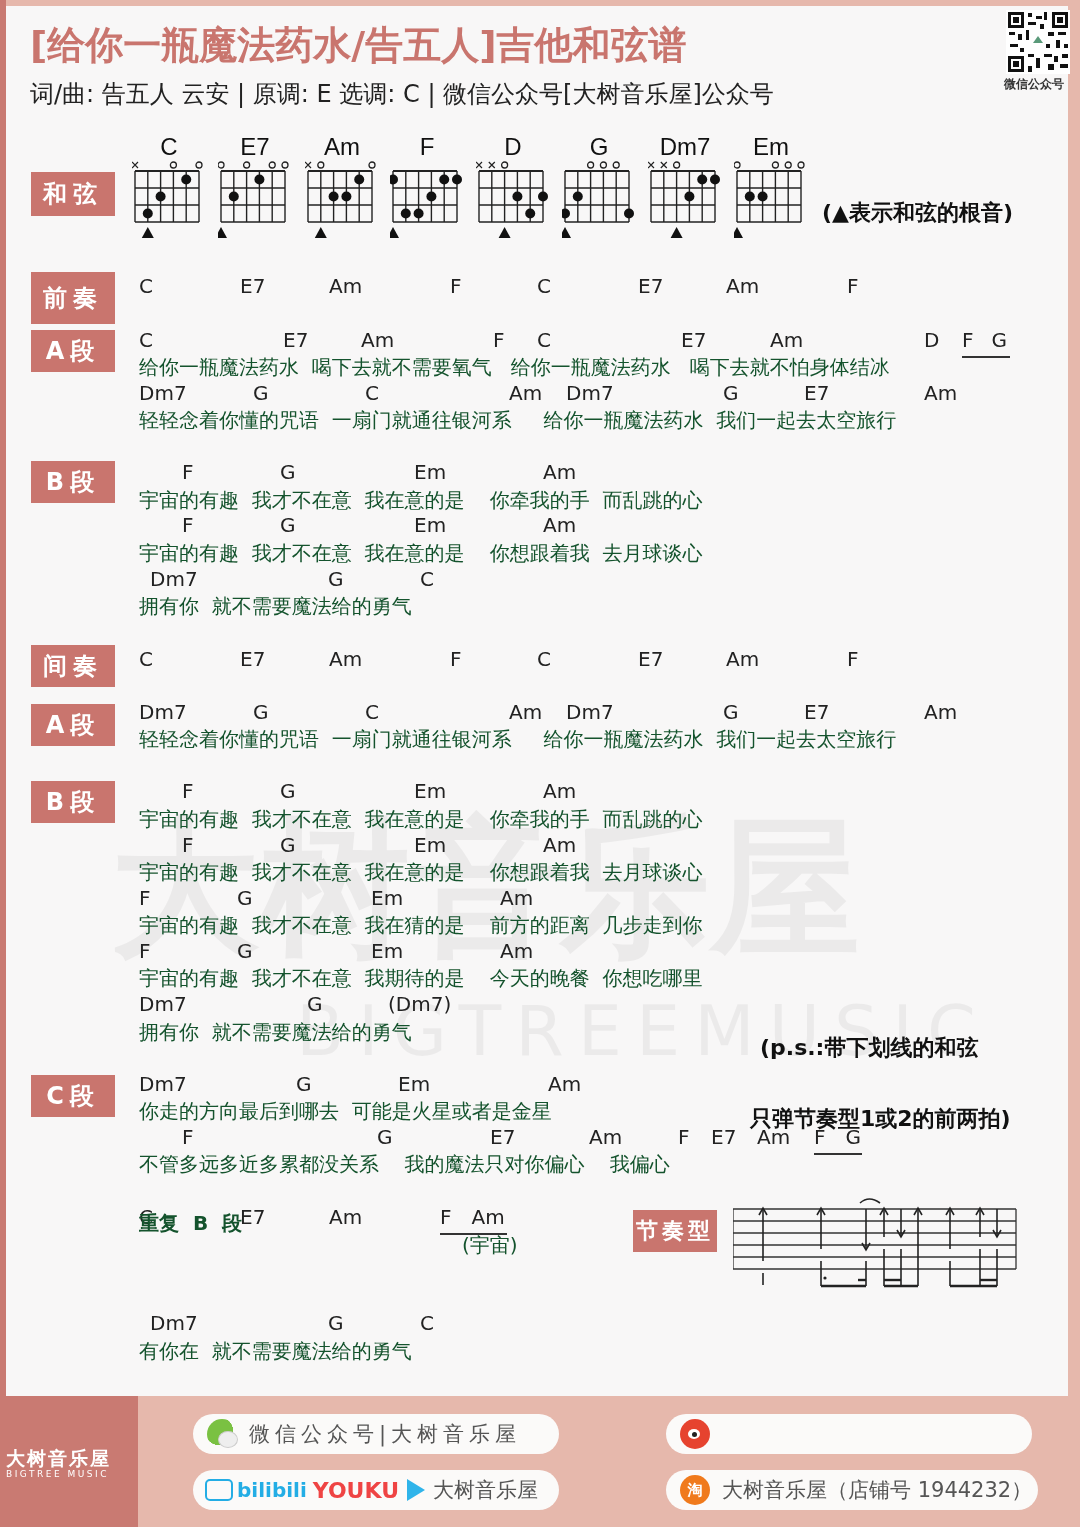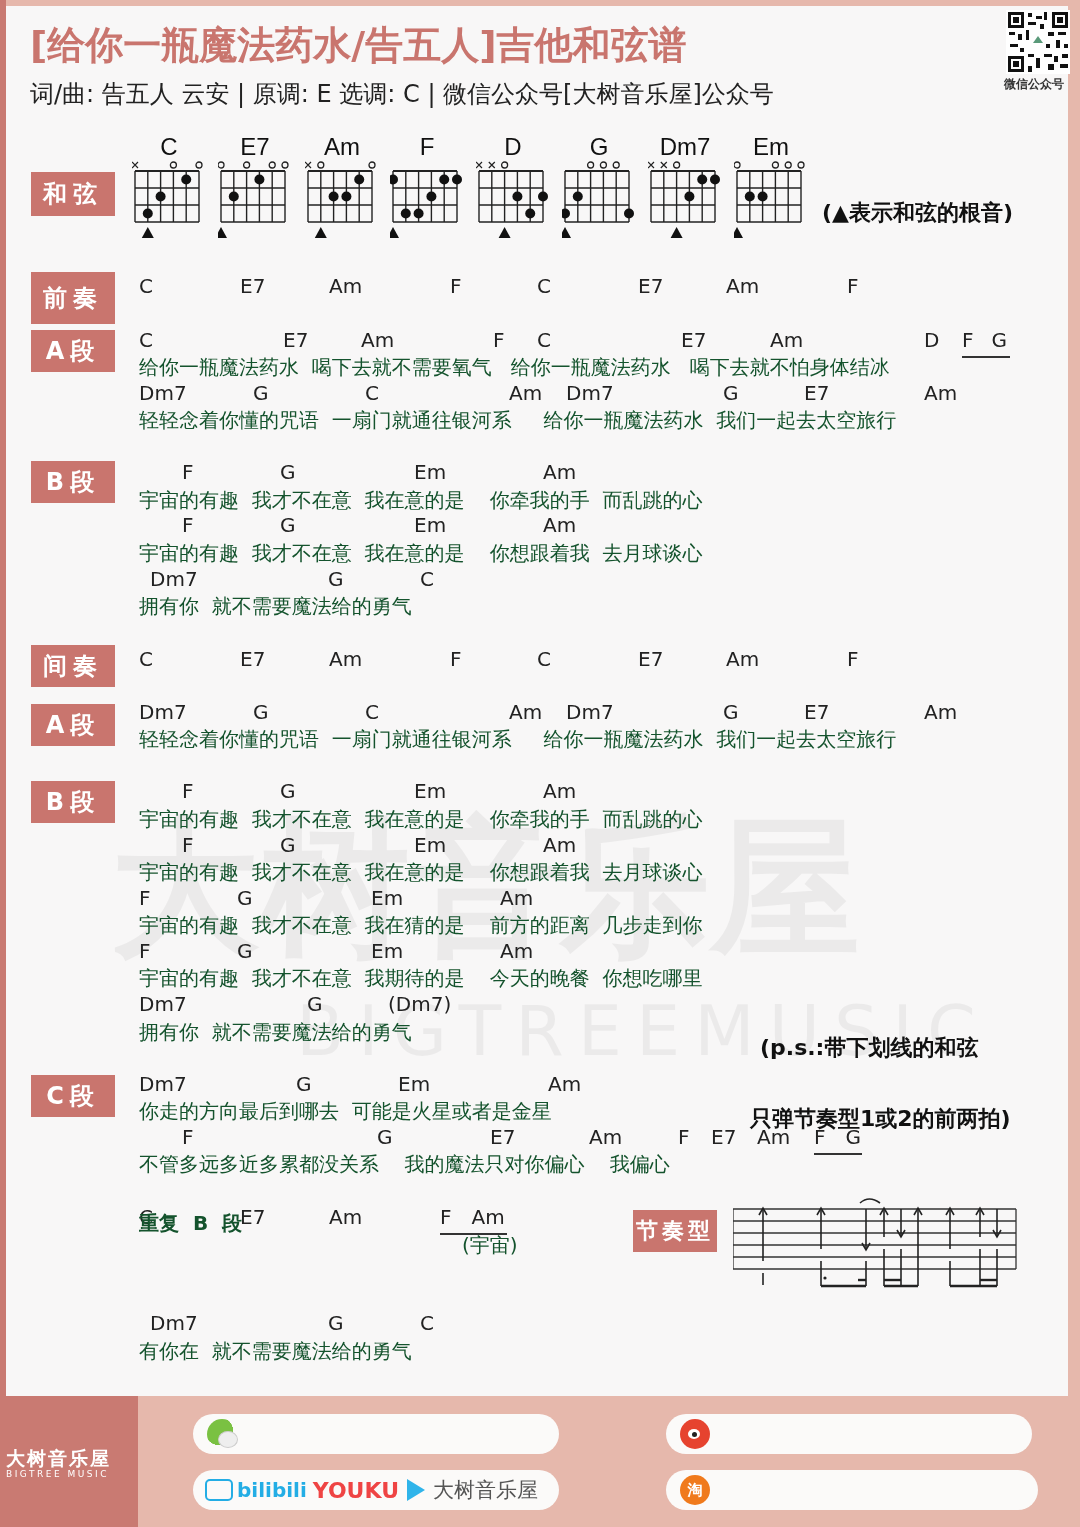--- a/index.html
+++ b/index.html
@@ -449,29 +449,31 @@
 </div>
 
 <div class="footer-left"></div>
 <div class="footer-brand">大树音乐屋</div>
 <div class="footer-brand-en">BIGTREE MUSIC</div>
 
 <div class="pill" style="left:193px;top:1414px;width:366px;">
   <span class="ico" style="background:radial-gradient(circle at 40% 40%,#7ac142 55%,transparent 56%);position:relative;">
     <span style="position:absolute;left:11px;top:12px;width:18px;height:15px;border-radius:50%;background:#eee;border:1px solid #ccc;"></span>
   </span>
+  <span>微信公众号|大树音乐屋</span>
 </div>
 <div class="pill" style="left:666px;top:1414px;width:366px;">
   <span class="ico" style="background:#e6432f;position:relative;">
     <span style="position:absolute;left:8px;top:10px;width:12px;height:10px;border-radius:50%;background:#fff;"></span>
     <span style="position:absolute;left:12px;top:13px;width:5px;height:5px;border-radius:50%;background:#222;"></span>
   </span>
 </div>
 <div class="pill" style="left:193px;top:1470px;width:366px;letter-spacing:0;">
   <span style="margin-left:12px;width:28px;height:22px;border:2.5px solid #23ade5;border-radius:5px;box-sizing:border-box;display:inline-block;"></span>
   <span style="color:#23ade5;font-weight:bold;font-size:20px;margin-left:4px;">bilibili</span>
   <span style="color:#ef4444;font-weight:bold;font-size:22px;margin-left:6px;">YOUKU</span>
   <span style="margin-left:8px;width:0;height:0;border-left:18px solid #2fb4ea;border-top:11px solid transparent;border-bottom:11px solid transparent;display:inline-block;"></span>
   <span style="margin-left:8px;color:#555;">大树音乐屋</span>
 </div>
 <div class="pill" style="left:666px;top:1470px;width:372px;letter-spacing:0;">
   <span class="ico" style="background:#f07a1c;color:#fff;font-size:15px;font-weight:bold;text-align:center;line-height:30px;">淘</span>
+  <span>大树音乐屋（店铺号 1944232）</span>
 </div>
 
 </body></html>

